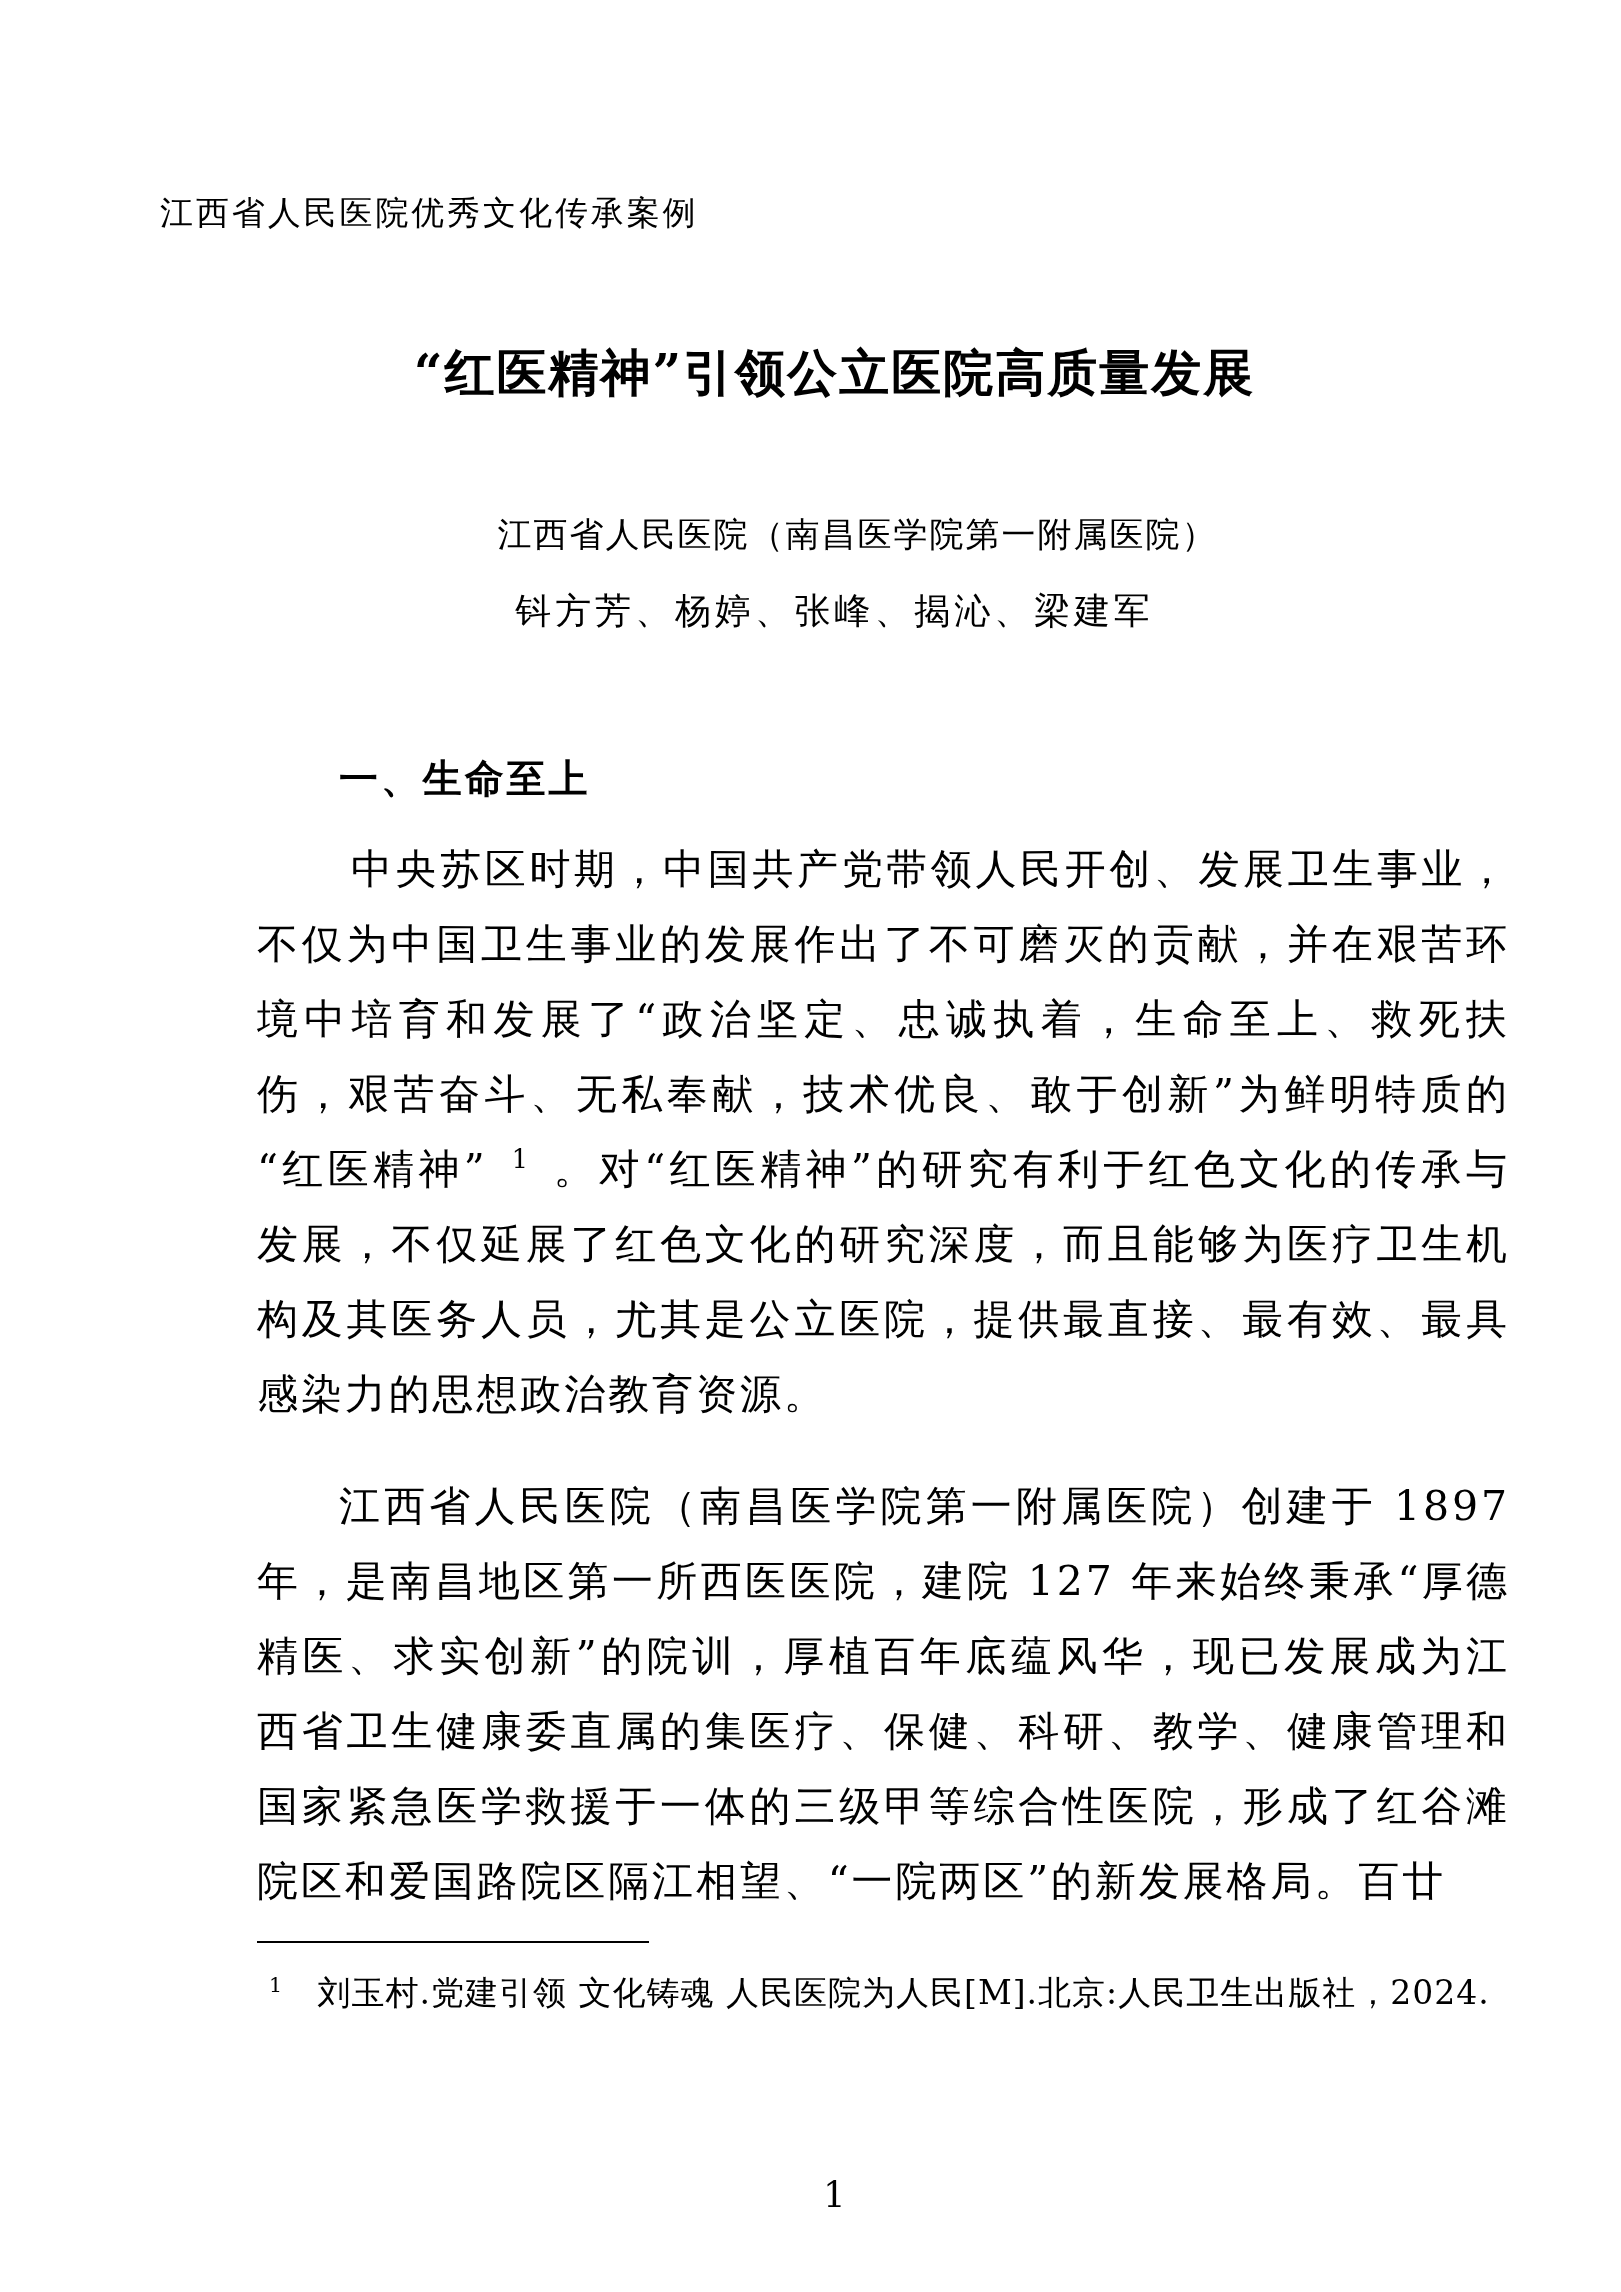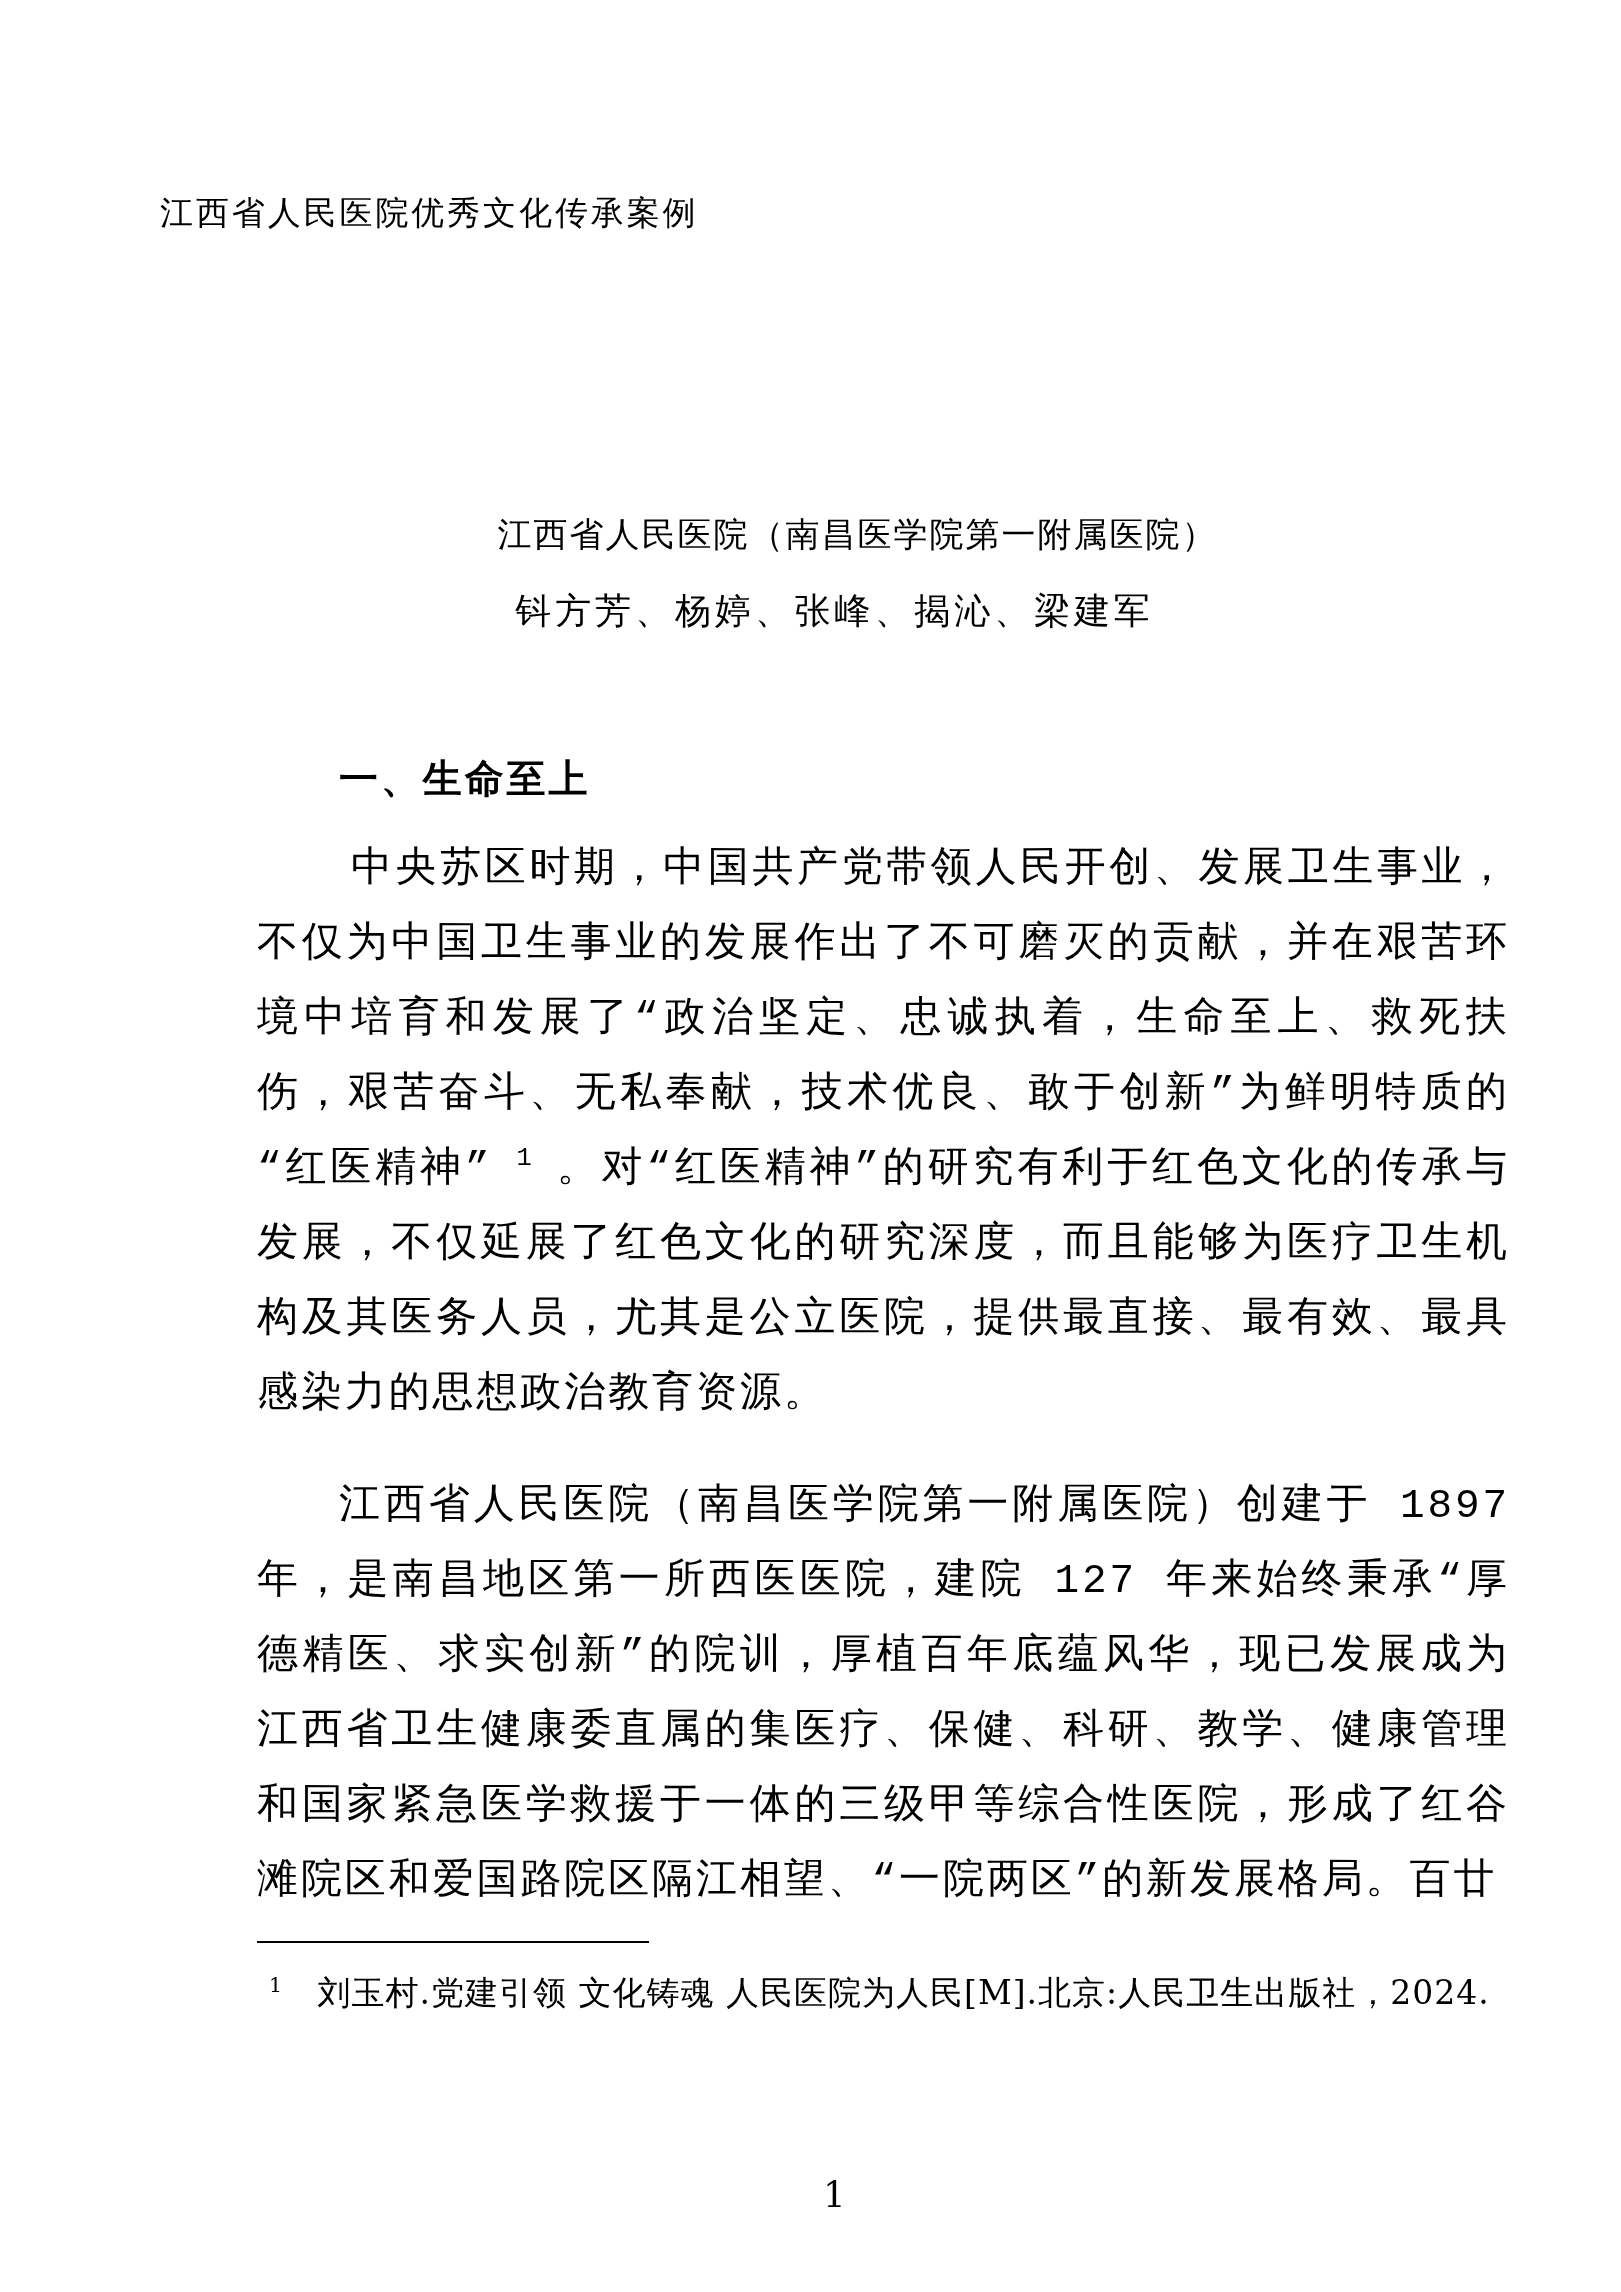--- a/index.html
+++ b/index.html
@@ -60,21 +60,20 @@
   }
   .body-para {
     position: absolute;
     left: 221px;
     width: 1253px;
     font-size: 41px;
     line-height: 75px;
     letter-spacing: 2.9px;
     text-align: justify;
     text-indent: 2em;
-    font-family: Liberation Mono, monospace;
   }
   .para-1 { top: 796px; }
   .para-2 { top: 1433px; }
   .note-ref {
     font-size: 25.5px;
     vertical-align: super;
     line-height: 0;
     letter-spacing: 0;
   }
   .footnote-rule {
@@ -103,20 +102,21 @@
     text-align: center;
     font-size: 35px;
   }
 </style>
 </head>
 <body>
 
 <div class="doc-header">江西省人民医院优秀文化传承案例</div>
 
 <div class="doc-title">
+  <div>“红医精神”引领公立医院高质量发展</div>
 </div>
 
 <div class="doc-affiliation">江西省人民医院（南昌医学院第一附属医院）</div>
 
 <div class="doc-authors">钭方芳、杨婷、张峰、揭沁、梁建军</div>
 
 <div class="section-heading">一、生命至上</div>
 
 <p class="body-para para-1"><span>中央苏区时期，中国共产党带领人民开创、发展卫生事业，不仅为中国卫生事业的发展作出了不可磨灭的贡献，并在艰苦环境中培育和发展了“政治坚定、忠诚执着，生命至上、救死扶伤，艰苦奋斗、无私奉献，技术优良、敢于创新”为鲜明特质的“红医精神”</span><sup class="note-ref">1</sup><span>。对“红医精神”的研究有利于红色文化的传承与发展，不仅延展了红色文化的研究深度，而且能够为医疗卫生机构及其医务人员，尤其是公立医院，提供最直接、最有效、最具感染力的思想政治教育资源。</span></p>
 

